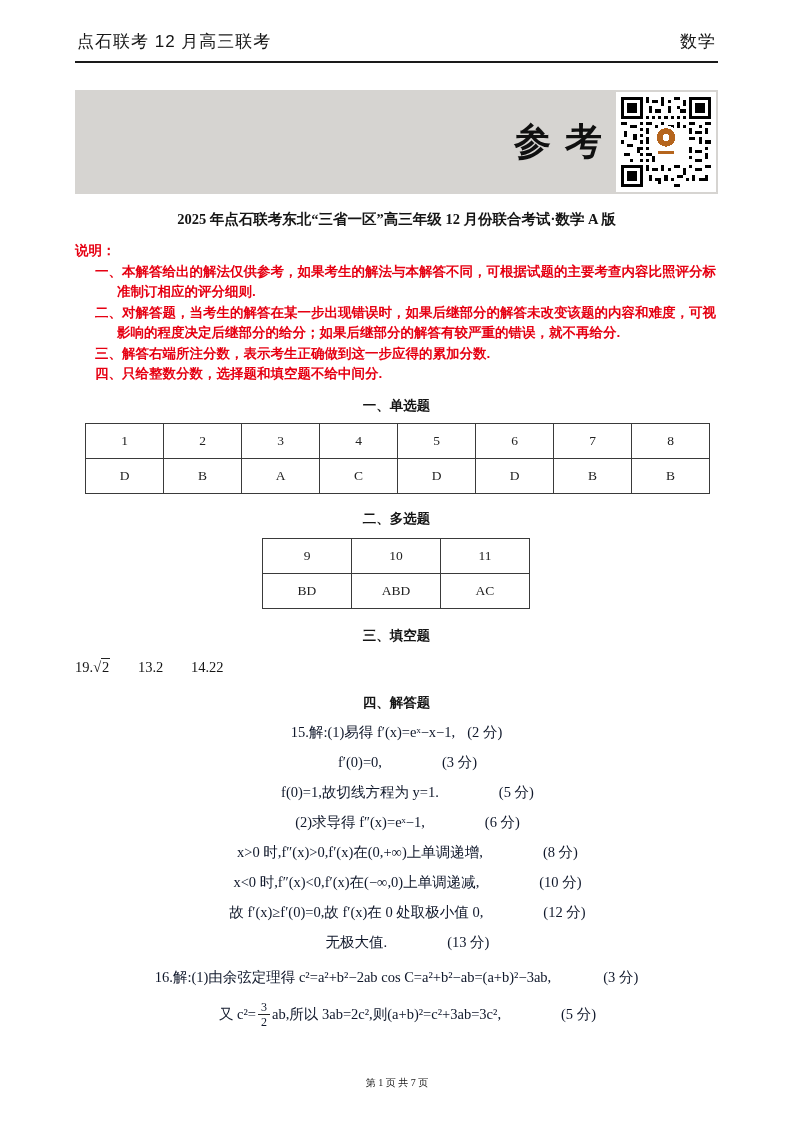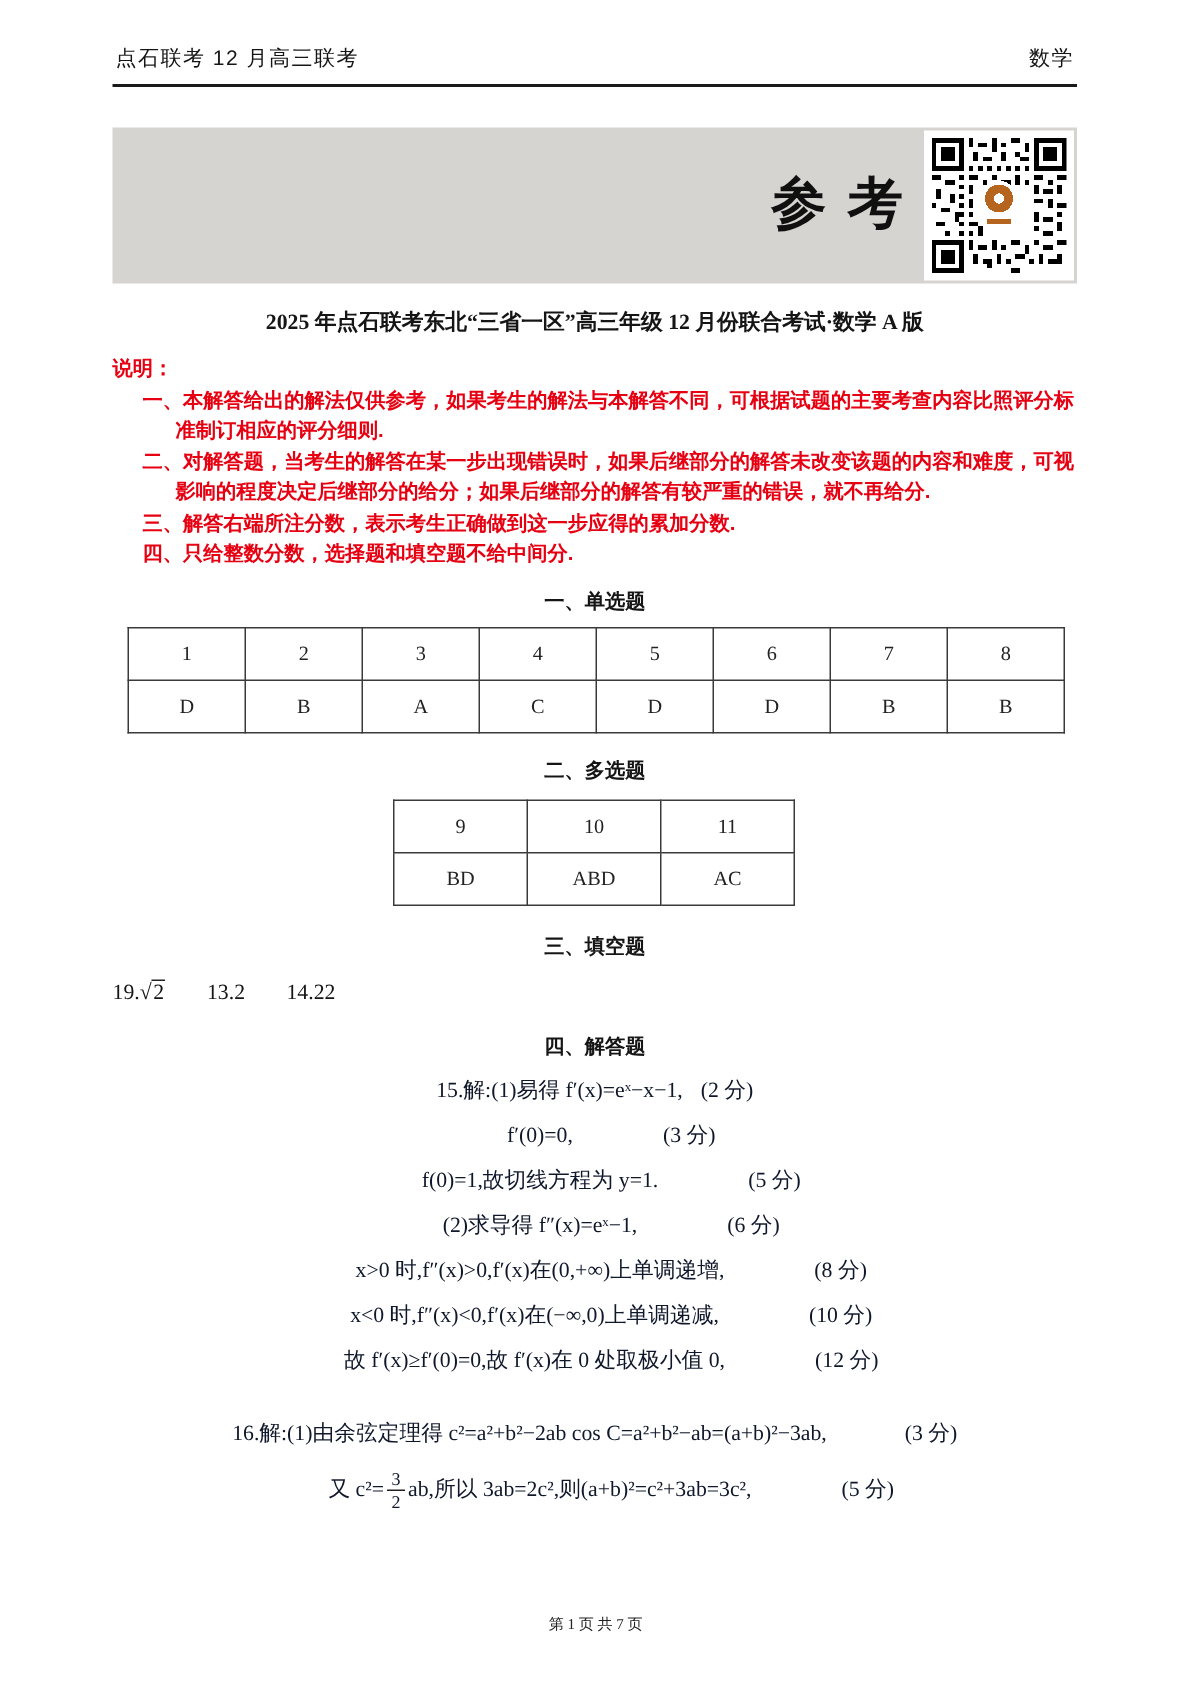--- a/index.html
+++ b/index.html
@@ -12,21 +12,21 @@
     color: #151515;
     overflow: hidden;
     margin: 0 auto;
   }
   .content { padding: 0 76px 0 75px; }
 
   .header {
     display: flex; justify-content: space-between; align-items: flex-end;
     padding: 30px 2px 8px 2px;
     border-bottom: 2px solid #1a1a1a;
-    font-size: 14px; letter-spacing: 1px;
+    font-size: 17px; letter-spacing: 1px;
   }
 
   .banner {
     position: relative;
     margin-top: 27px;
     height: 104px;
     background: var(--banner_gray, #d6d4d1);
   }
   .banner-title {
     text-align: right;
@@ -90,21 +90,21 @@
   .solutions { margin-top: 10px; }
   .sol-line {
     display: flex; justify-content: center; align-items: flex-start;
     margin-bottom: 9px;
     font-size: 14.5px; line-height: 21px;
     font-family: Liberation Serif, serif;
     color: #0f172a;
   }
   .sol-line.indent { padding-left: 22px; gap: 48px; }
   .sol-score { white-space: nowrap; margin-left: 12px; }
-  .gap-top { margin-top: 28px; gap: 40px; }
+  .gap-top { margin-top: 14px; gap: 40px; }
 
   .frac-line { display: inline-flex; align-items: center; flex-wrap: nowrap; }
   .frac {
     display: inline-flex; flex-direction: column;
     text-align: center; vertical-align: middle;
     font-size: 12px; line-height: 14px; margin: 0 2px;
   }
   .frac-num { border-bottom: 1px solid #222222; padding: 0 3px; }
   .sol-line.tall { align-items: center; margin-top: 12px; }
 
@@ -238,20 +238,24 @@
         <span class="sol-score">(8 分)</span>
       </div>
       <div class="sol-line indent">
         <span class="sol-text">x&lt;0 时,f″(x)&lt;0,f′(x)在(−∞,0)上单调递减,</span>
         <span class="sol-score">(10 分)</span>
       </div>
       <div class="sol-line indent">
         <span class="sol-text">故 f′(x)≥f′(0)=0,故 f′(x)在 0 处取极小值 0,</span>
         <span class="sol-score">(12 分)</span>
       </div>
+      <div class="sol-line indent">
+        <span class="sol-text">无极大值.</span>
+        <span class="sol-score">(13 分)</span>
+      </div>
 
       <div class="sol-line gap-top">
         <span class="sol-text">16.解:(1)由余弦定理得 c²=a²+b²−2ab cos C=a²+b²−ab=(a+b)²−3ab,</span>
         <span class="sol-score">(3 分)</span>
       </div>
       <div class="sol-line indent tall">
         <span class="sol-text frac-line">
           <span>又 c²=</span>
           <span class="frac">
             <span class="frac-num">3</span>

